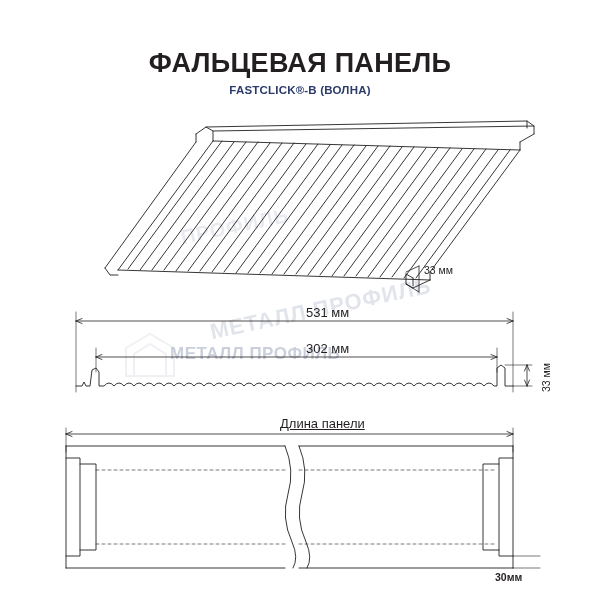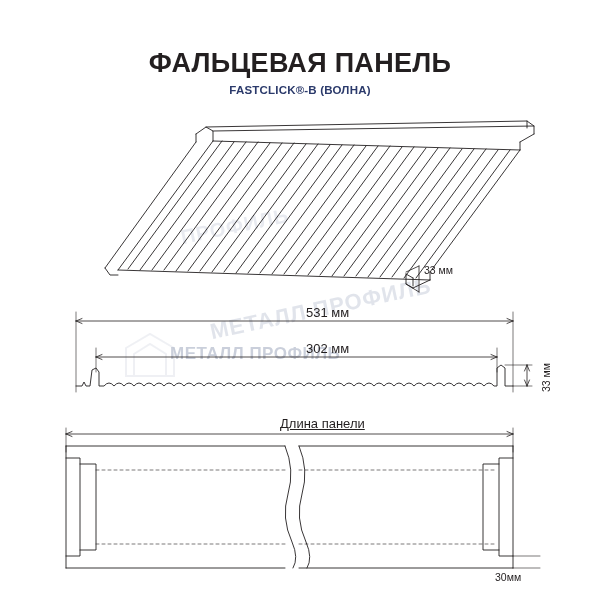--- a/index.html
+++ b/index.html
@@ -255,15 +255,15 @@
       </g>
 
     </g>
   </svg>
 
   <div class="lbl" style="left:424px; top:264px;">33 мм</div>
   <div class="lbl lbl-big" style="left:274px; top:305px;">531 мм</div>
   <div class="lbl lbl-big" style="left:274px; top:341px;">302 мм</div>
   <div class="lbl-v" style="left:540px; top:392px;">33 мм</div>
   <div class="lbl lbl-big" style="left:248px; top:416px;text-decoration:underline;">Длина панели</div>
-  <div class="lbl" style="left:495px; top:571px;">30мм</div>
+  <div class="lbl" style="left:495px; top:571px;font-weight:bold;">30мм</div>
 
 </div>
 
 </body></html>

